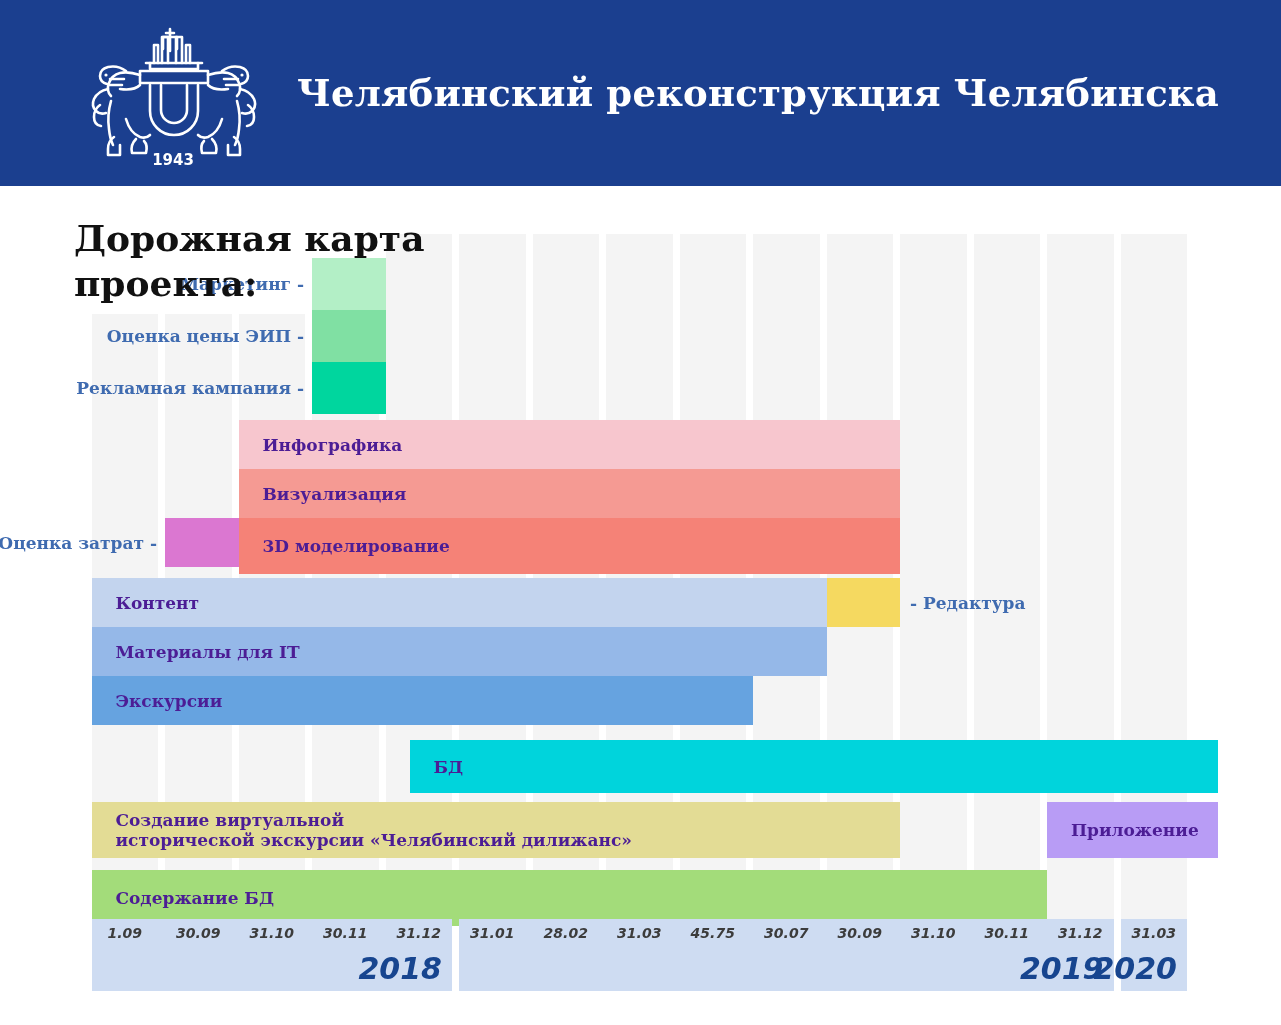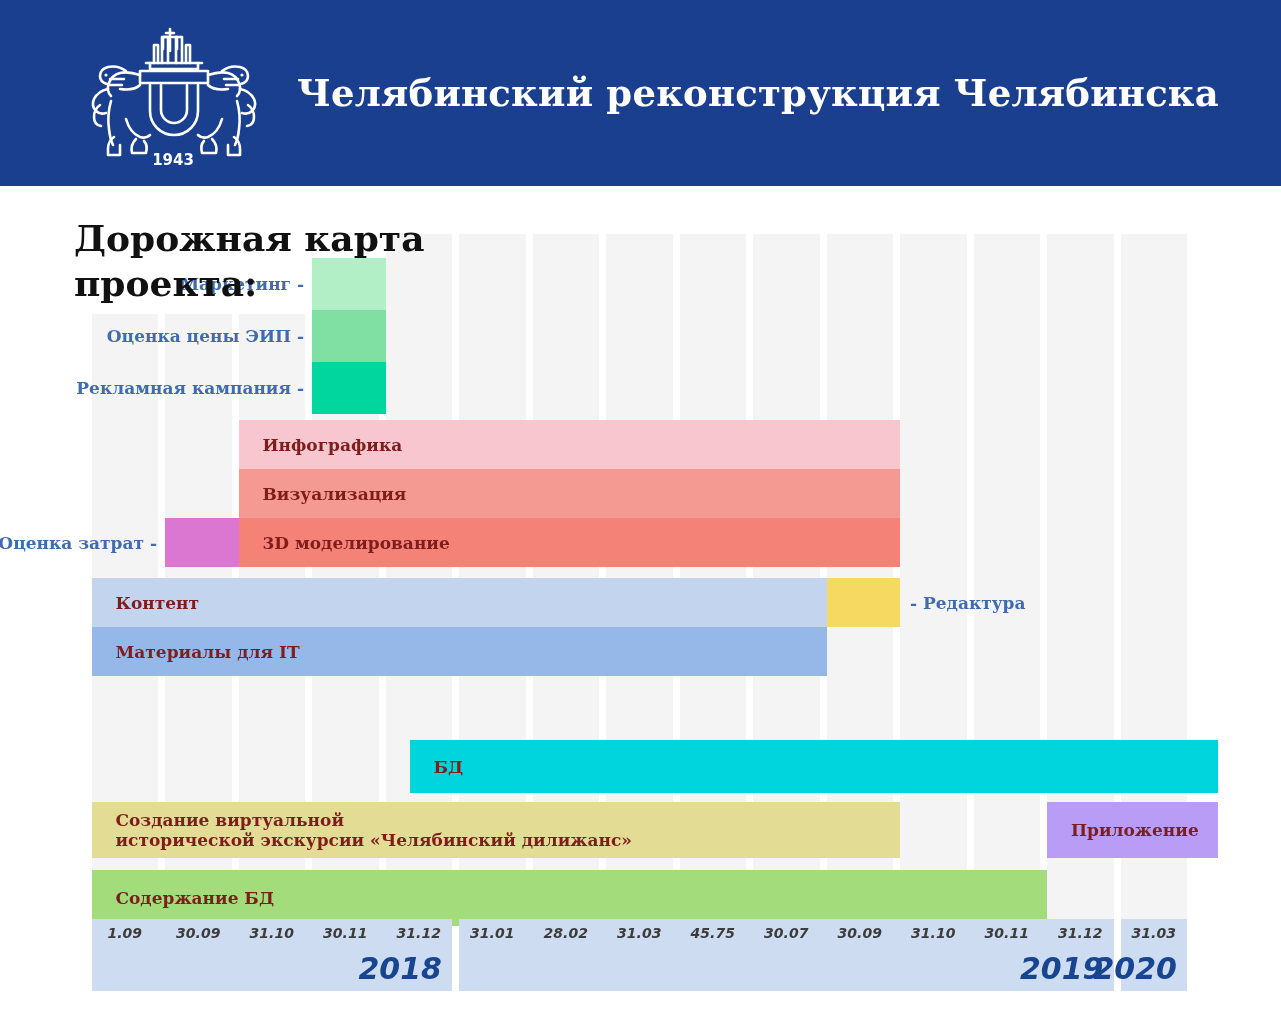--- a/index.html
+++ b/index.html
@@ -59,21 +59,21 @@
   #rows{position:absolute;left:0;top:0;width:100%;height:100%;}
   .bar{
     position:absolute;
     display:flex;align-items:center;
     box-sizing:border-box;
   }
   .bar .lbl{
     font-family:"DejaVu Serif", serif;
     font-weight:bold;
     font-size:17px;
-    color:#7f1d1d;
+    color:#4c1d95;
     padding-left:24px;
     line-height:20px;
     white-space:pre-line;
   }
   .outside-label{
     position:absolute;
     font-family:"DejaVu Serif", serif;
     font-weight:bold;
     font-size:17px;
     color:#3F6BB0;
@@ -187,32 +187,35 @@
       <div class="bar" style="left: 224px; top: 76px; width: 73.5px; height: 52px; background: rgb(128, 224, 163);"></div>
       <div class="outside-label right-aligned" style="top: 77px; right: 896px;">Оценка цены ЭИП -</div>
       <div class="bar" style="left: 224px; top: 128px; width: 73.5px; height: 52px; background: rgb(0, 214, 158);"></div>
       <div class="outside-label right-aligned" style="top: 129px; right: 896px;">Рекламная кампания -</div>
       <div class="bar" style="left: 150.5px; top: 186px; width: 661.5px; height: 49px; background: rgb(247, 198, 206);">
         <span class="lbl">Инфографика</span>
       </div>
       <div class="bar" style="left: 150.5px; top: 235px; width: 661.5px; height: 49px; background: rgb(245, 154, 147);">
         <span class="lbl">Визуализация</span>
       </div>
-      <div class="bar" style="left: 150.5px; top: 284px; width: 661.5px; height: 49px; background: rgb(245, 130, 119);">
+      <div class="bar" style="left: 150.5px; top: 284px; width: 661.5px; height: 56px; background: rgb(245, 130, 119);">
         <span class="lbl">3D моделирование</span>
       </div>
       <div class="bar" style="left: 77px; top: 284px; width: 73.5px; height: 49px; background: rgb(219, 119, 209);"></div>
       <div class="outside-label right-aligned" style="top: 283.5px; right: 1043px;">Оценка затрат -</div>
       <div class="bar" style="left: 3.5px; top: 344px; width: 735px; height: 49px; background: rgb(195, 212, 238);">
         <span class="lbl">Контент</span>
       </div>
       <div class="bar" style="left: 738.5px; top: 344px; width: 73.5px; height: 49px; background: rgb(245, 217, 96);"></div>
       <div class="outside-label" style="top: 343.5px; left: 822px;">- Редактура</div>
       <div class="bar" style="left: 3.5px; top: 393px; width: 735px; height: 49px; background: rgb(149, 184, 232);">
         <span class="lbl">Материалы для IT</span>
+      </div>
+      <div class="bar" style="left: 3.5px; top: 442px; width: 661.5px; height: 49px; background: rgb(102, 163, 224);">
+        <span class="lbl">Экскурсии</span>
       </div>
       <div class="bar" style="left: 297.5px; top: 506px; width: 808.5px; height: 53px; background: rgb(0, 212, 220); margin-left: 24px;">
         <span class="lbl">БД</span>
       </div>
       <div class="bar" style="left: 3.5px; top: 568px; width: 808.5px; height: 56px; background: rgb(227, 220, 149);">
         <span class="lbl">Создание виртуальной
 исторической экскурсии «Челябинский дилижанс»</span>
       </div>
       <div class="bar" style="left: 959px; top: 568px; width: 171px; height: 56px; background: rgb(184, 156, 245);">
         <span class="lbl">Приложение</span>

